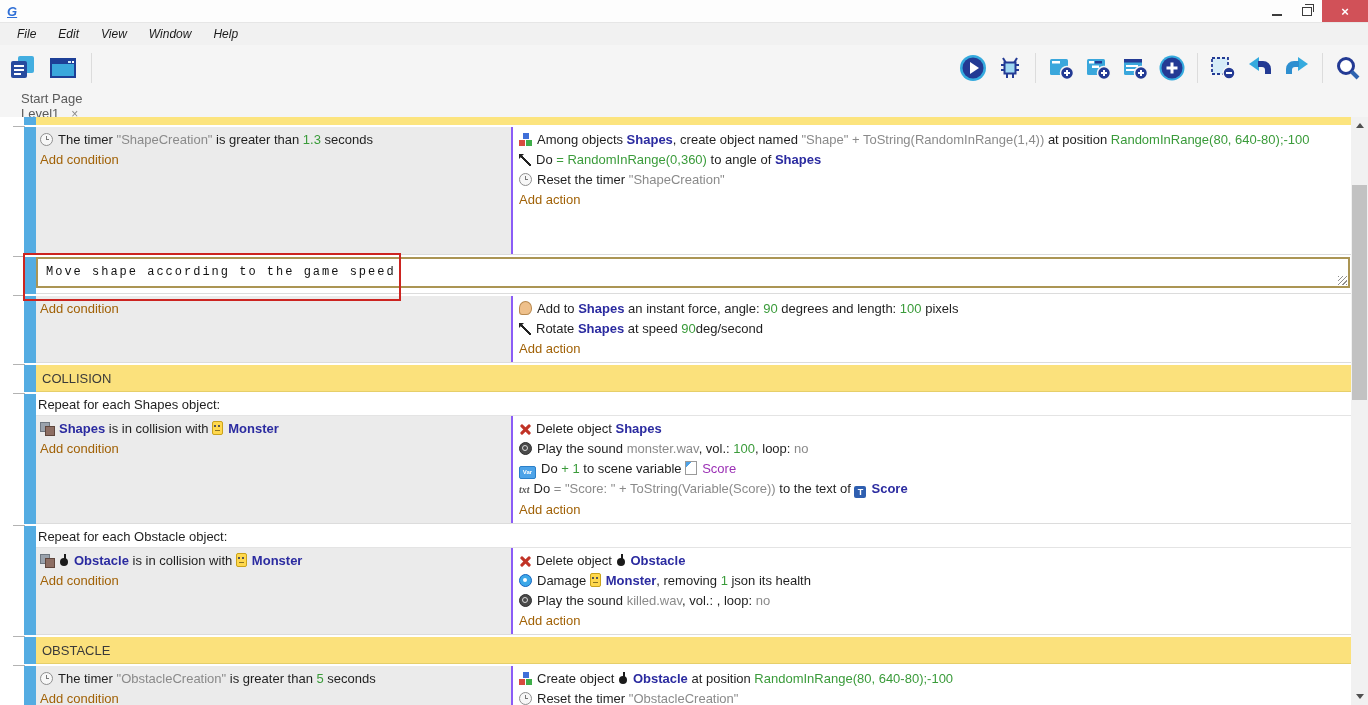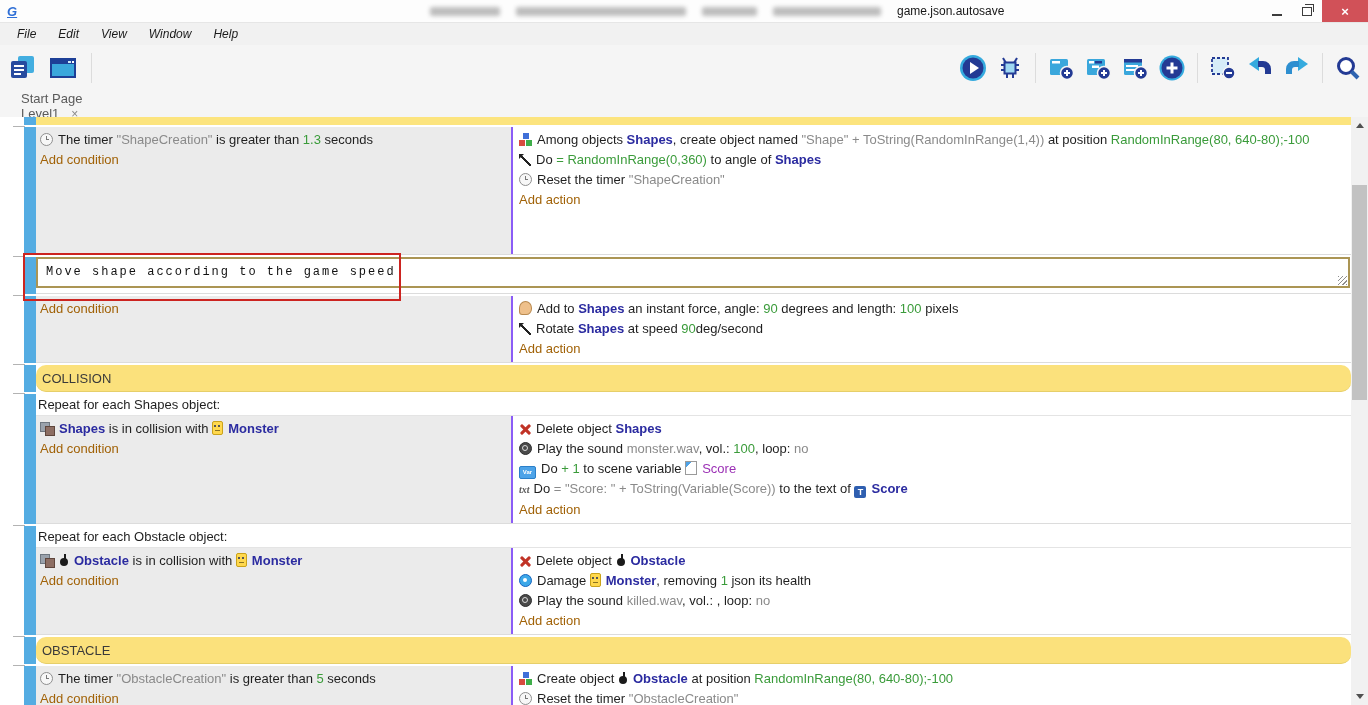--- a/index.html
+++ b/index.html
@@ -36,21 +36,21 @@
   .tab .tab-close{font-size:12px;color:#8a8a8a;}
   .tab.active{background:#15803d;color:#fff;}
   .tab.active .tab-close{color:#fff;}
 
   
   .events-area{position:absolute;top:117px;left:0;right:17px;bottom:0;overflow:hidden;background:#fff;padding-left:24px;}
   .block{position:relative;margin-left:12px;margin-bottom:2px;}
   .sel-bar{position:absolute;left:-12px;top:0;bottom:0;width:12px;background:#54ace2;}
   .gutter-tick{position:absolute;left:-23px;bottom:-2px;width:12px;height:1px;background:#b3b3b3;}
   .strip{height:8px;background:#fce47e;}
-  .banner{height:26px;background:#fbe17c;display:flex;align-items:center;padding-left:6px;color:#3a3a3a;border-bottom:1px solid #e6cf6a;border-radius:10px;}
+  .banner{height:26px;background:#fbe17c;display:flex;align-items:center;padding-left:6px;color:#3a3a3a;border-bottom:1px solid #e6cf6a;}
   .ev-row{display:flex;align-items:stretch;border-bottom:1px solid #dcdcdc;}
   .conds{width:475px;box-sizing:border-box;background:#ebebeb;padding:3px 6px 3px 4px;}
   .acts{flex:1;background:#fff;border-left:2px solid #8b5cf6;padding:3px 6px 3px 6px;}
   .rep-header{background:#fff;line-height:20px;padding:1px 6px 0 2px;border-bottom:1px solid #e4e4e4;}
   .ev-line{line-height:20px;white-space:normal;}
   .ev-line.add{color:#a16207;}
   .sg-t{color:#1f1f1f;} .sg-g{color:#3a9b3a;} .sg-s{color:#8a8a8a;}
   .sg-o{color:#2b2ba0;font-weight:bold;} .sg-v{color:#9b30b5;}
 
   
@@ -103,27 +103,20 @@
   .obstacle-icon::before{content:"";position:absolute;left:1px;top:4px;width:8px;height:8px;background:#1b1b1b;border-radius:50%;}
   .obstacle-icon::after{content:"";position:absolute;left:5px;top:0;width:2px;height:5px;background:#1b1b1b;}
   .damage-icon{width:11px;height:11px;border-radius:50%;background:#3da8e8;border:1px solid #1565c0;}
   .damage-icon::after{content:"";position:absolute;left:3px;top:3px;width:4px;height:4px;background:#fff;border-radius:50%;}
 </style>
 </head>
 <body>
 
 <div class="titlebar">
   <span class="app-logo">G</span>
-  <div class="title-group">
-    <span class="blur-blob" style="width:70px"></span>
-    <span class="blur-blob" style="width:170px"></span>
-    <span class="blur-blob" style="width:55px"></span>
-    <span class="blur-blob" style="width:108px"></span>
-    <span class="title-text">game.json.autosave</span>
-  </div>
   <div class="win-controls">
     <div class="win-btn">
         <span class="glyph-min"></span>
       </div>
     <div class="win-btn">
         <span class="glyph-restore"></span>
       </div>
     <div class="win-btn close">
         <span>×</span>
       </div>

